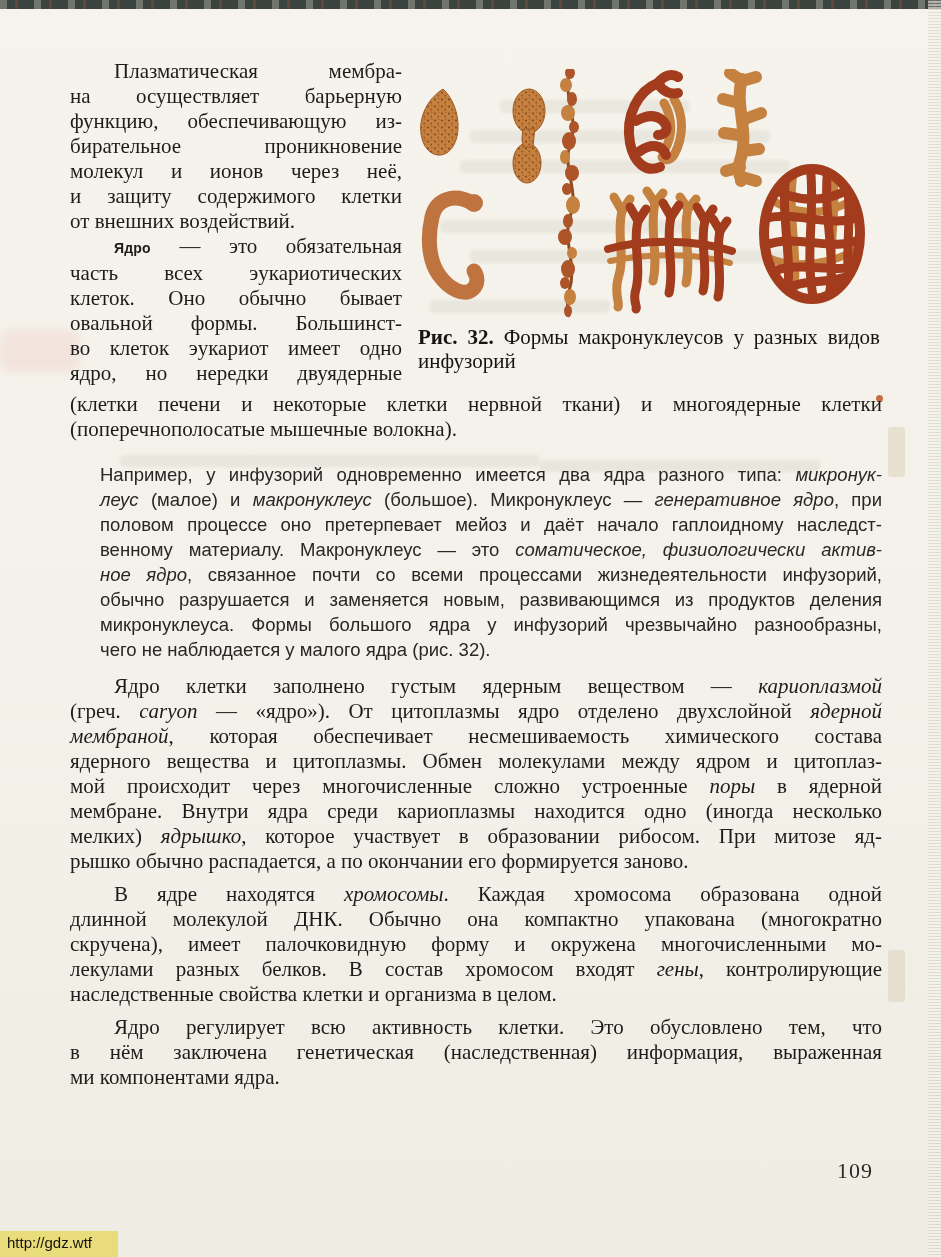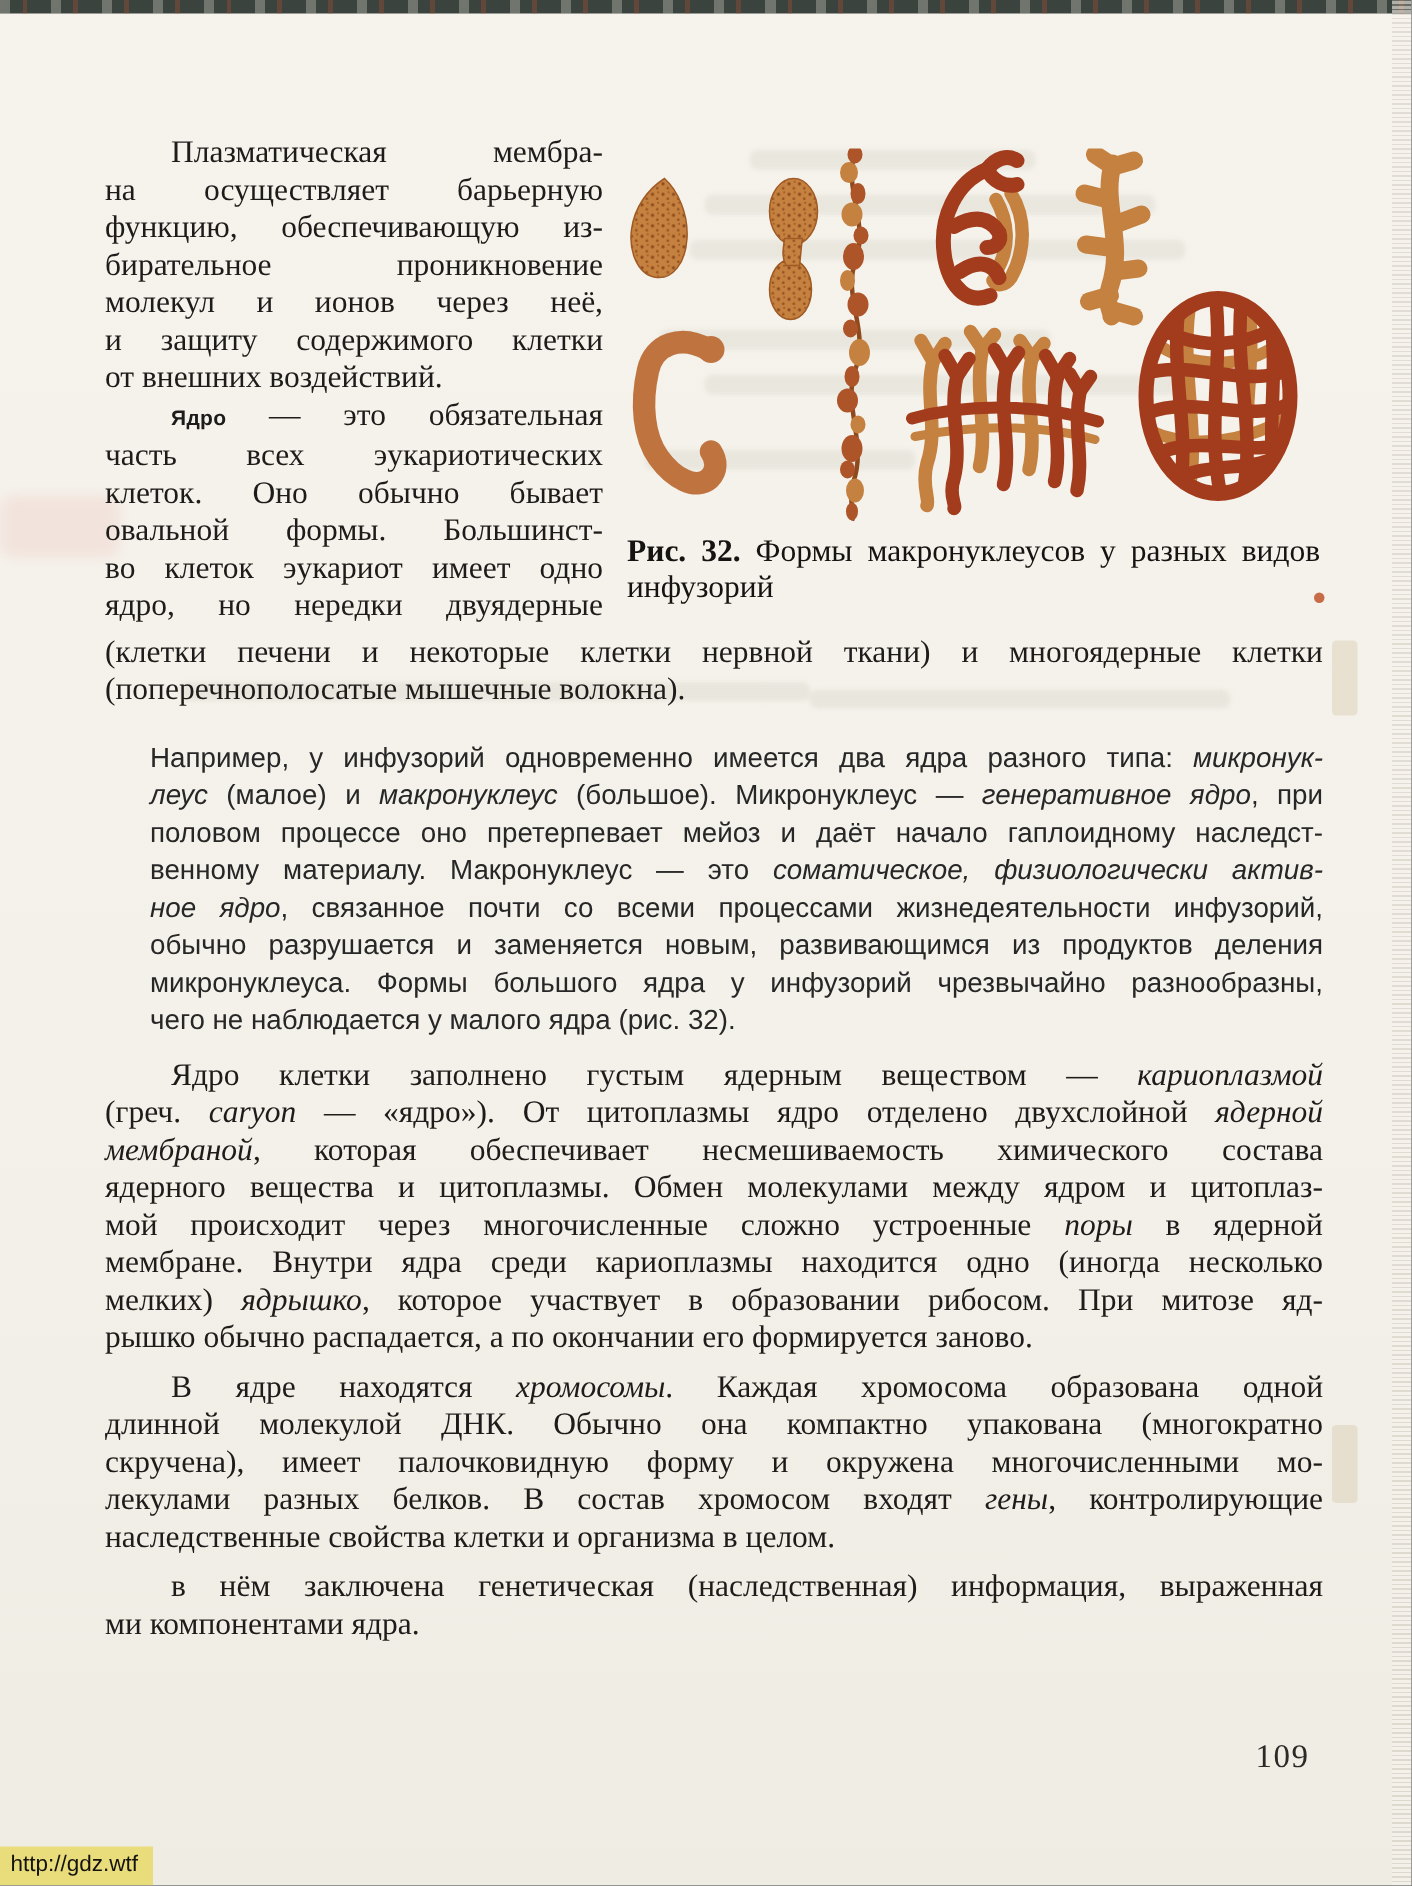--- a/index.html
+++ b/index.html
@@ -12,21 +12,21 @@
     position:absolute;top:0;left:0;right:0;height:9px;background:#3b433e;
     background-image:repeating-linear-gradient(90deg,
       rgba(235,232,220,.30) 0 7px, rgba(0,0,0,0) 7px 15px,
       rgba(170,80,50,.35) 15px 18px, rgba(0,0,0,0) 18px 34px);
   }
   .right-edge{
     position:absolute;top:0;right:0;width:13px;height:100%;opacity:.65;
     background:repeating-linear-gradient(to bottom,
       rgba(187,182,168,.55) 0 1px, rgba(246,243,236,.95) 1px 3px);
   }
-  .content{position:absolute;left:70px;top:89px;width:812px;}
+  .content{position:absolute;left:70px;top:59px;width:812px;}
   .row{display:flex;}
   .left-col{width:332px;flex:0 0 332px;}
   .fig-area{width:470px;flex:0 0 470px;margin-left:10px;}
   .fig-svg{display:block;margin-top:10px;}
   .tline{
     line-height:25px;font-size:21px;text-align:justify;text-align-last:justify;
     white-space:normal;
   }
   .lines:not(.cont) .tline:last-child{text-align-last:left;}
   .indent .tline:first-child{text-indent:44px;}
@@ -39,21 +39,21 @@
   .example .tline{font-family:Liberation Sans, sans-serif;font-size:18.5px;line-height:25px;}
   .para3{margin-top:0;}
   .para4,.para5{margin-top:8px;}
   .caption{
     margin:6px 2px 0 6px;font-size:21px;line-height:24px;text-align:justify;color:#161412;
   }
   .caption .cap-label{font-weight:700;}
   .page-num{position:absolute;top:1158px;right:68px;font-size:22px;letter-spacing:1px;color:#2c2a27;}
   .watermark{
     position:absolute;left:0;bottom:0;background:#e9dd7b;color:#15130f;
-    font-family:"Liberation Sans",sans-serif;font-size:15px;padding:3px 10px 6px 7px;
+    font-family:"Liberation Sans",sans-serif;font-size:15px;padding:3px 26px 6px 7px;
   }
   .ghost{position:absolute;background:rgba(125,125,102,.10);filter:blur(1.6px);border-radius:5px;}
   .mmark{position:absolute;width:17px;background:rgba(205,190,152,.32);border-radius:3px;}
   .speck{position:absolute;width:7px;height:7px;border-radius:50%;background:#c0552a;opacity:.85;}
   .pinksmear{position:absolute;background:rgba(232,168,156,.18);filter:blur(4px);border-radius:10px;}
 </style>
 </head>
 <body>
 
 <div class="page">
@@ -265,20 +265,21 @@
 
     <div class="lines indent para4">
         <div class="tline">В ядре находятся <i>хромосомы</i>. Каждая хромосома образована одной</div>
         <div class="tline">длинной молекулой ДНК. Обычно она компактно упакована (многократно</div>
         <div class="tline">скручена), имеет палочковидную форму и окружена многочисленными мо-</div>
         <div class="tline">лекулами разных белков. В состав хромосом входят <i>гены</i>, контролирующие</div>
         <div class="tline">наследственные свойства клетки и организма в целом.</div>
       </div>
 
     <div class="lines indent para5">
+        <div class="tline">Ядро регулирует всю активность клетки. Это обусловлено тем, что</div>
         <div class="tline">в нём заключена генетическая (наследственная) информация, выраженная</div>
         <div class="tline">ми компонентами ядра.</div>
       </div>
   </div>
 
   <div class="page-num">109</div>
   <div class="watermark">http://gdz.wtf</div>
 </div>
 
 </body></html>

